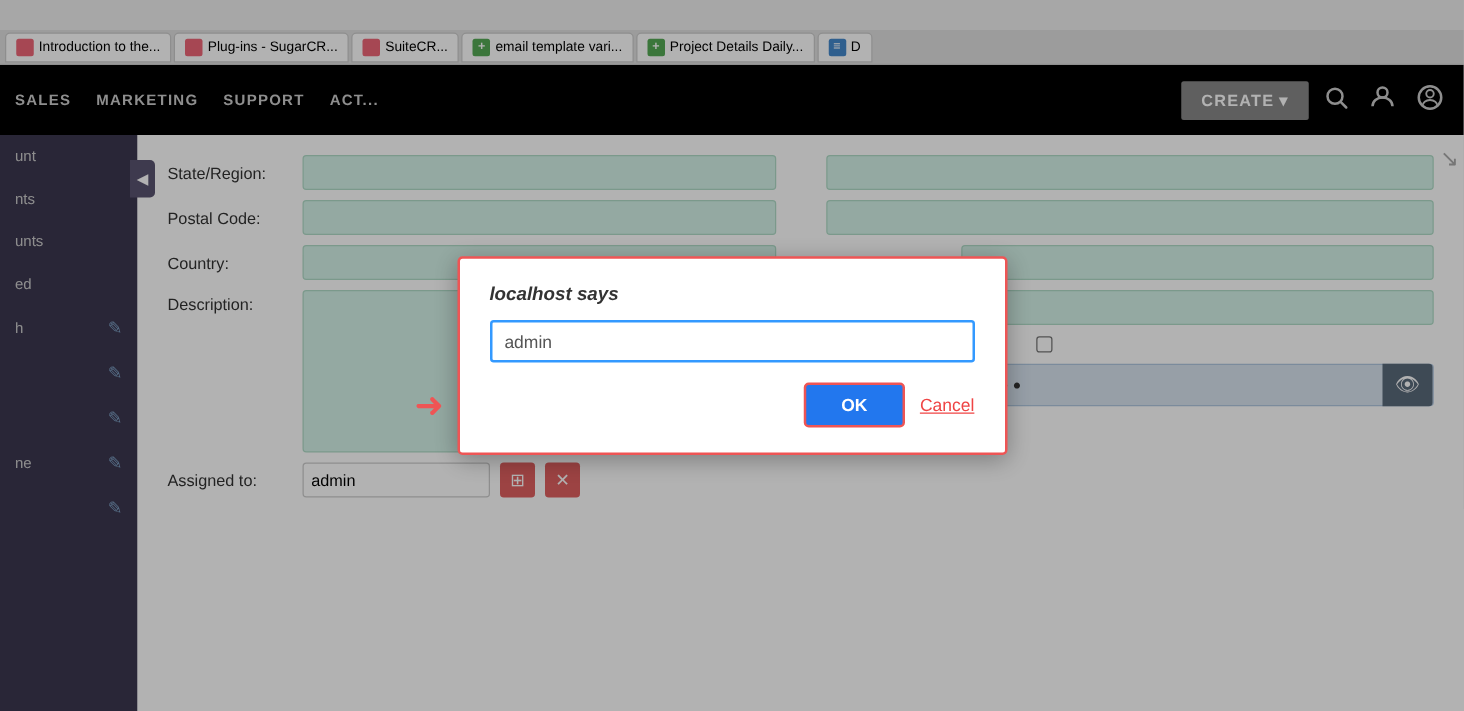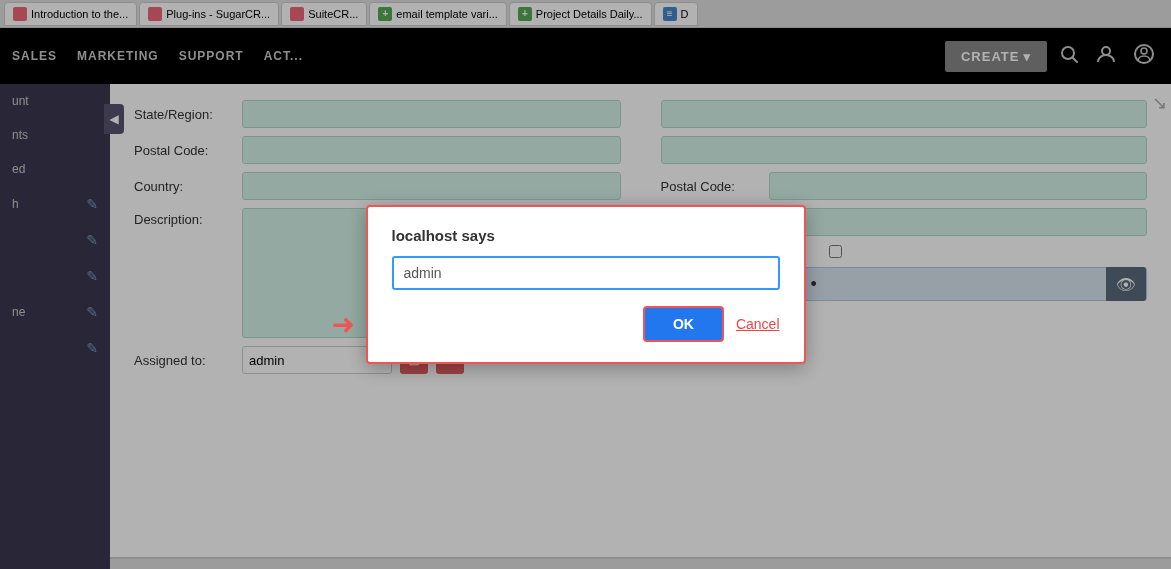--- a/index.html
+++ b/index.html
@@ -7,20 +7,21 @@
 
     
     .tab-bar {
       background: #e0e0e0;
       display: flex;
       align-items: center;
       height: 28px;
       padding: 0 4px;
       border-bottom: 1px solid #ccc;
       overflow: hidden;
+      margin-top: 24px;
     }
     .tab {
       display: flex;
       align-items: center;
       padding: 0 8px;
       height: 24px;
       background: #fff;
       border: 1px solid #ccc;
       border-radius: 4px 4px 0 0;
       font-size: 11px;
@@ -305,20 +306,21 @@
       padding: 20px 24px;
       min-width: 440px;
       box-shadow: 0 4px 20px rgba(0,0,0,0.3);
       position: relative;
     }
     .modal-title {
       font-size: 15px;
       font-weight: bold;
       color: #333;
       margin-bottom: 12px;
+      font-style: italic;
     }
     .modal-label {
       font-size: 13px;
       color: #3366cc;
       margin-bottom: 6px;
     }
     .modal-input {
       width: 100%;
       height: 34px;
       border: 2px solid #3399ff;
@@ -439,20 +441,23 @@
 
   <div class="sidebar">
     <button class="sidebar-toggle">◀</button>
     <div class="sidebar-item">
       <span>unt</span>
     </div>
     <div class="sidebar-item">
       <span>nts</span>
     </div>
     <div class="sidebar-item">
+      <span>unts</span>
+    </div>
+    <div class="sidebar-item">
       <span>ed</span>
     </div>
     <div class="sidebar-item">
       <span>h</span>
       <span class="sidebar-edit-icon">✎</span>
     </div>
     <div class="sidebar-item">
       <span></span>
       <span class="sidebar-edit-icon">✎</span>
     </div>

